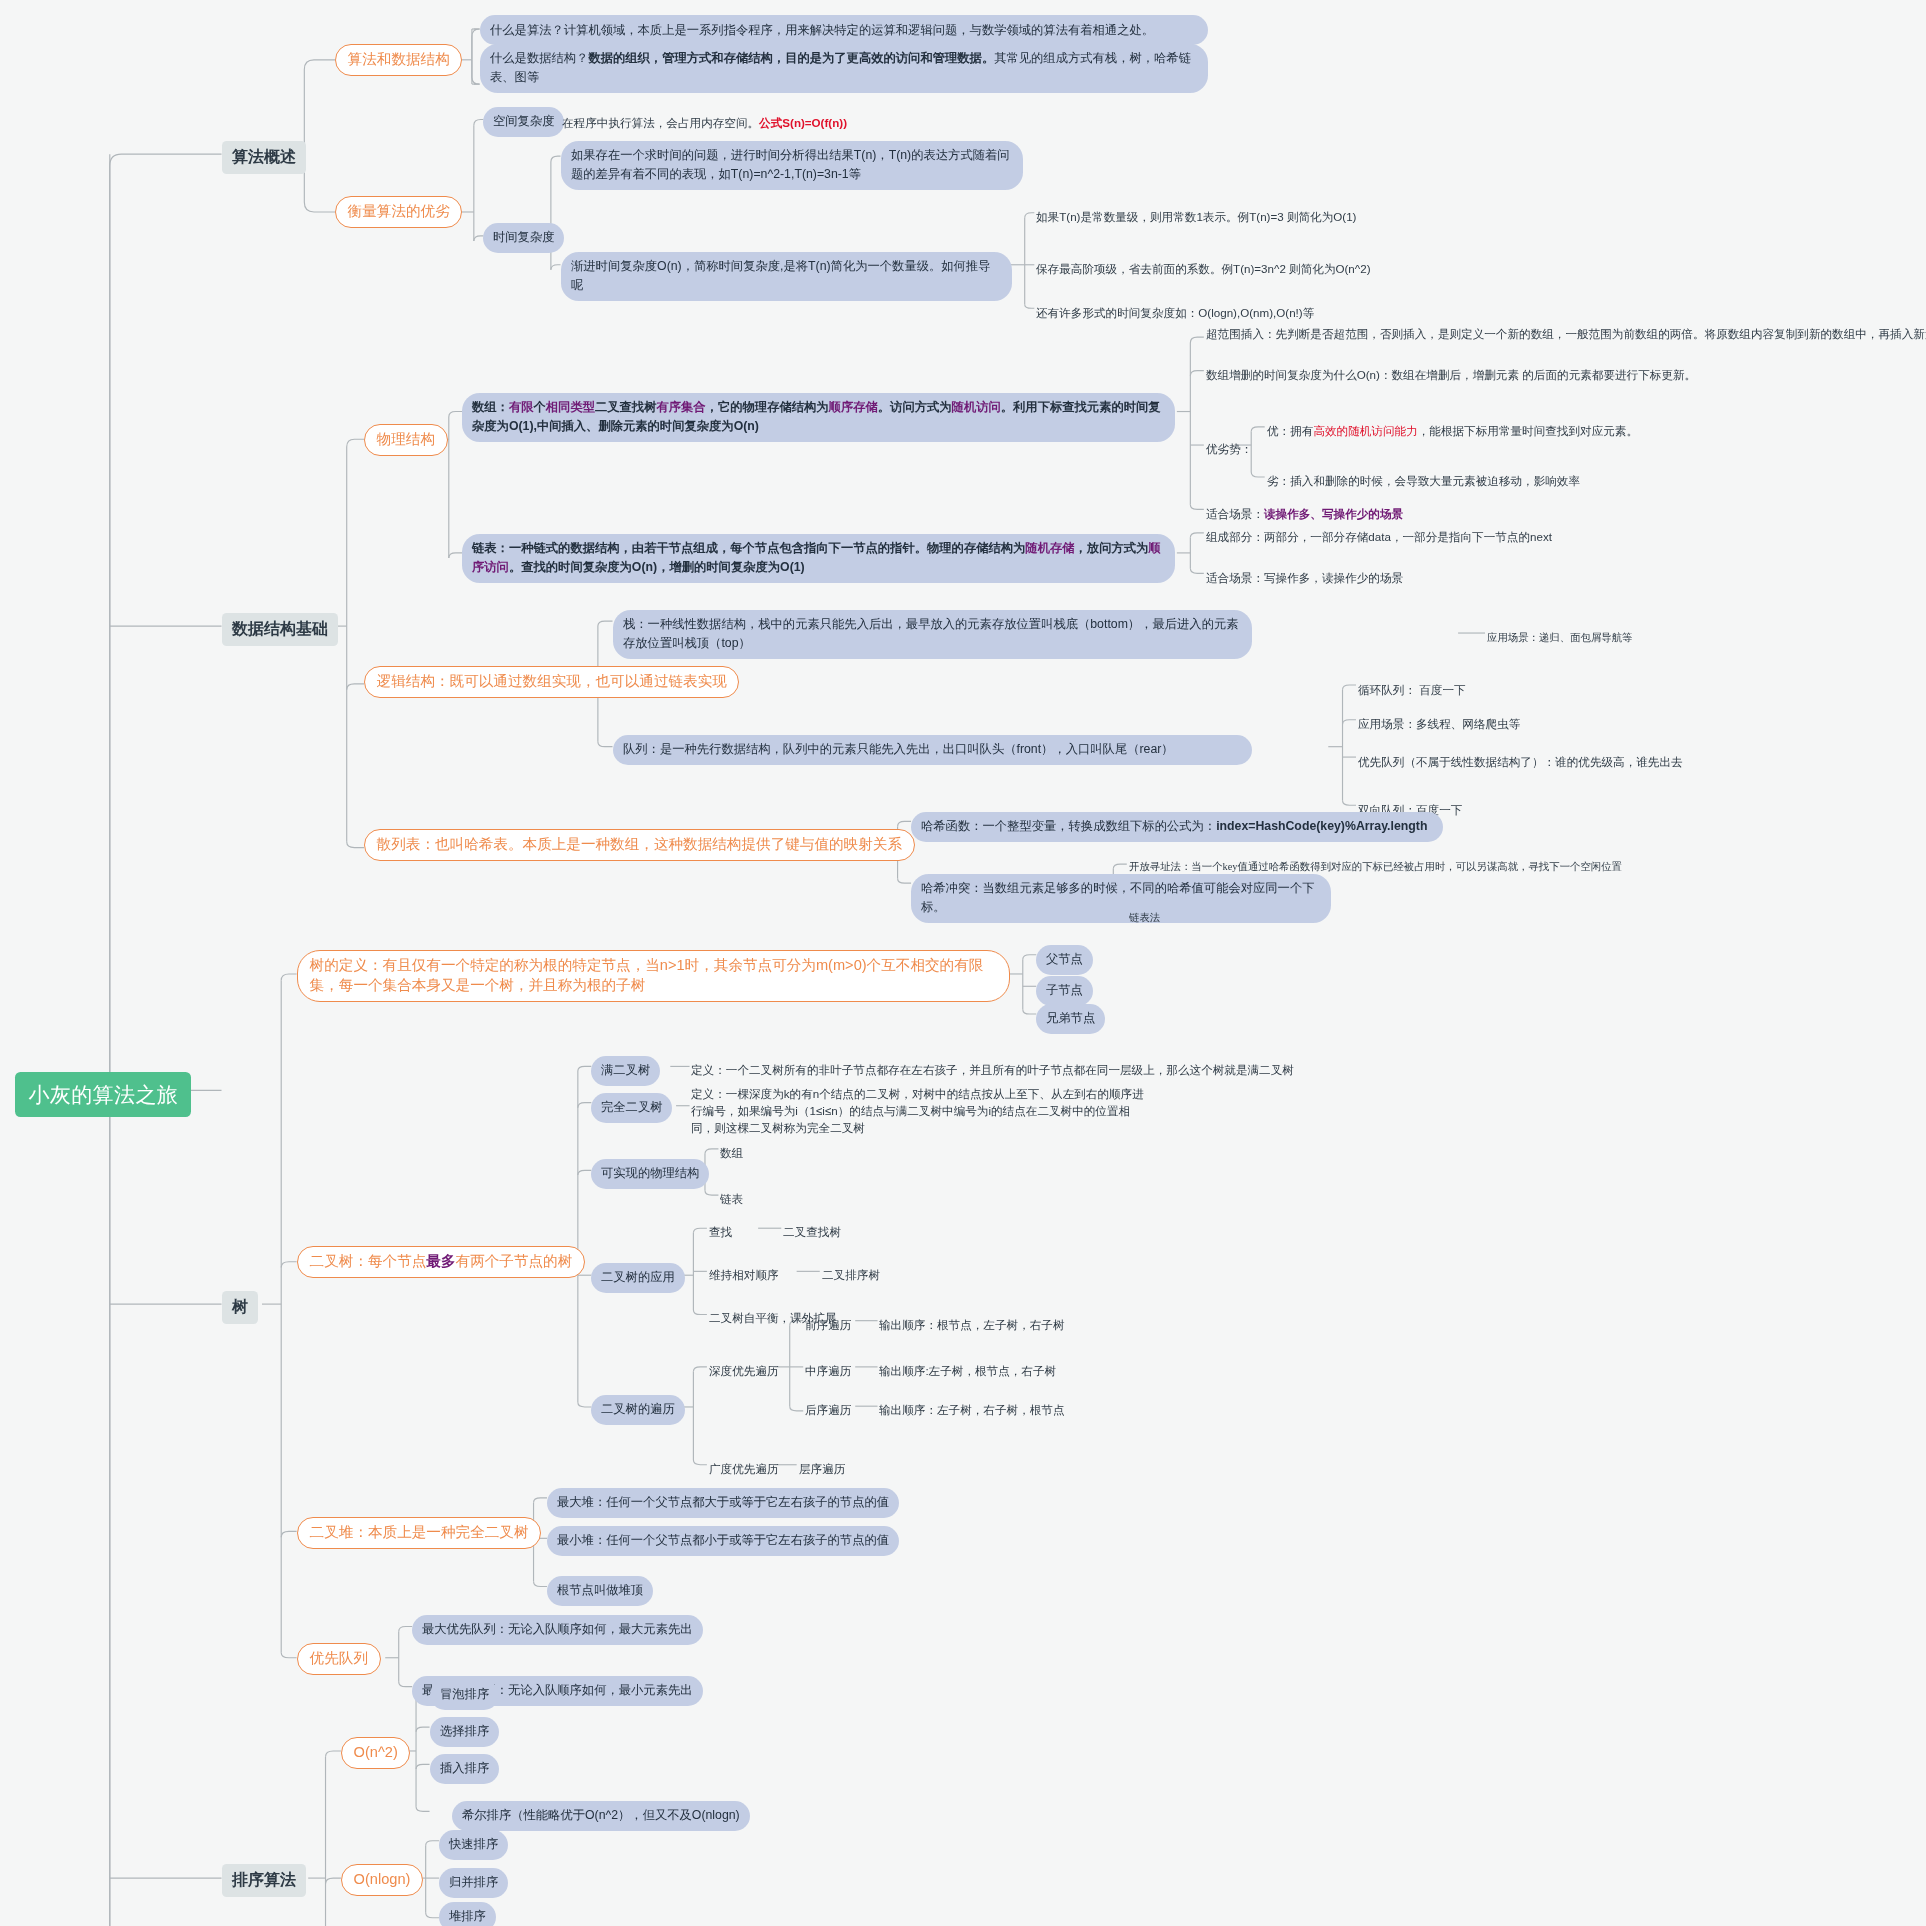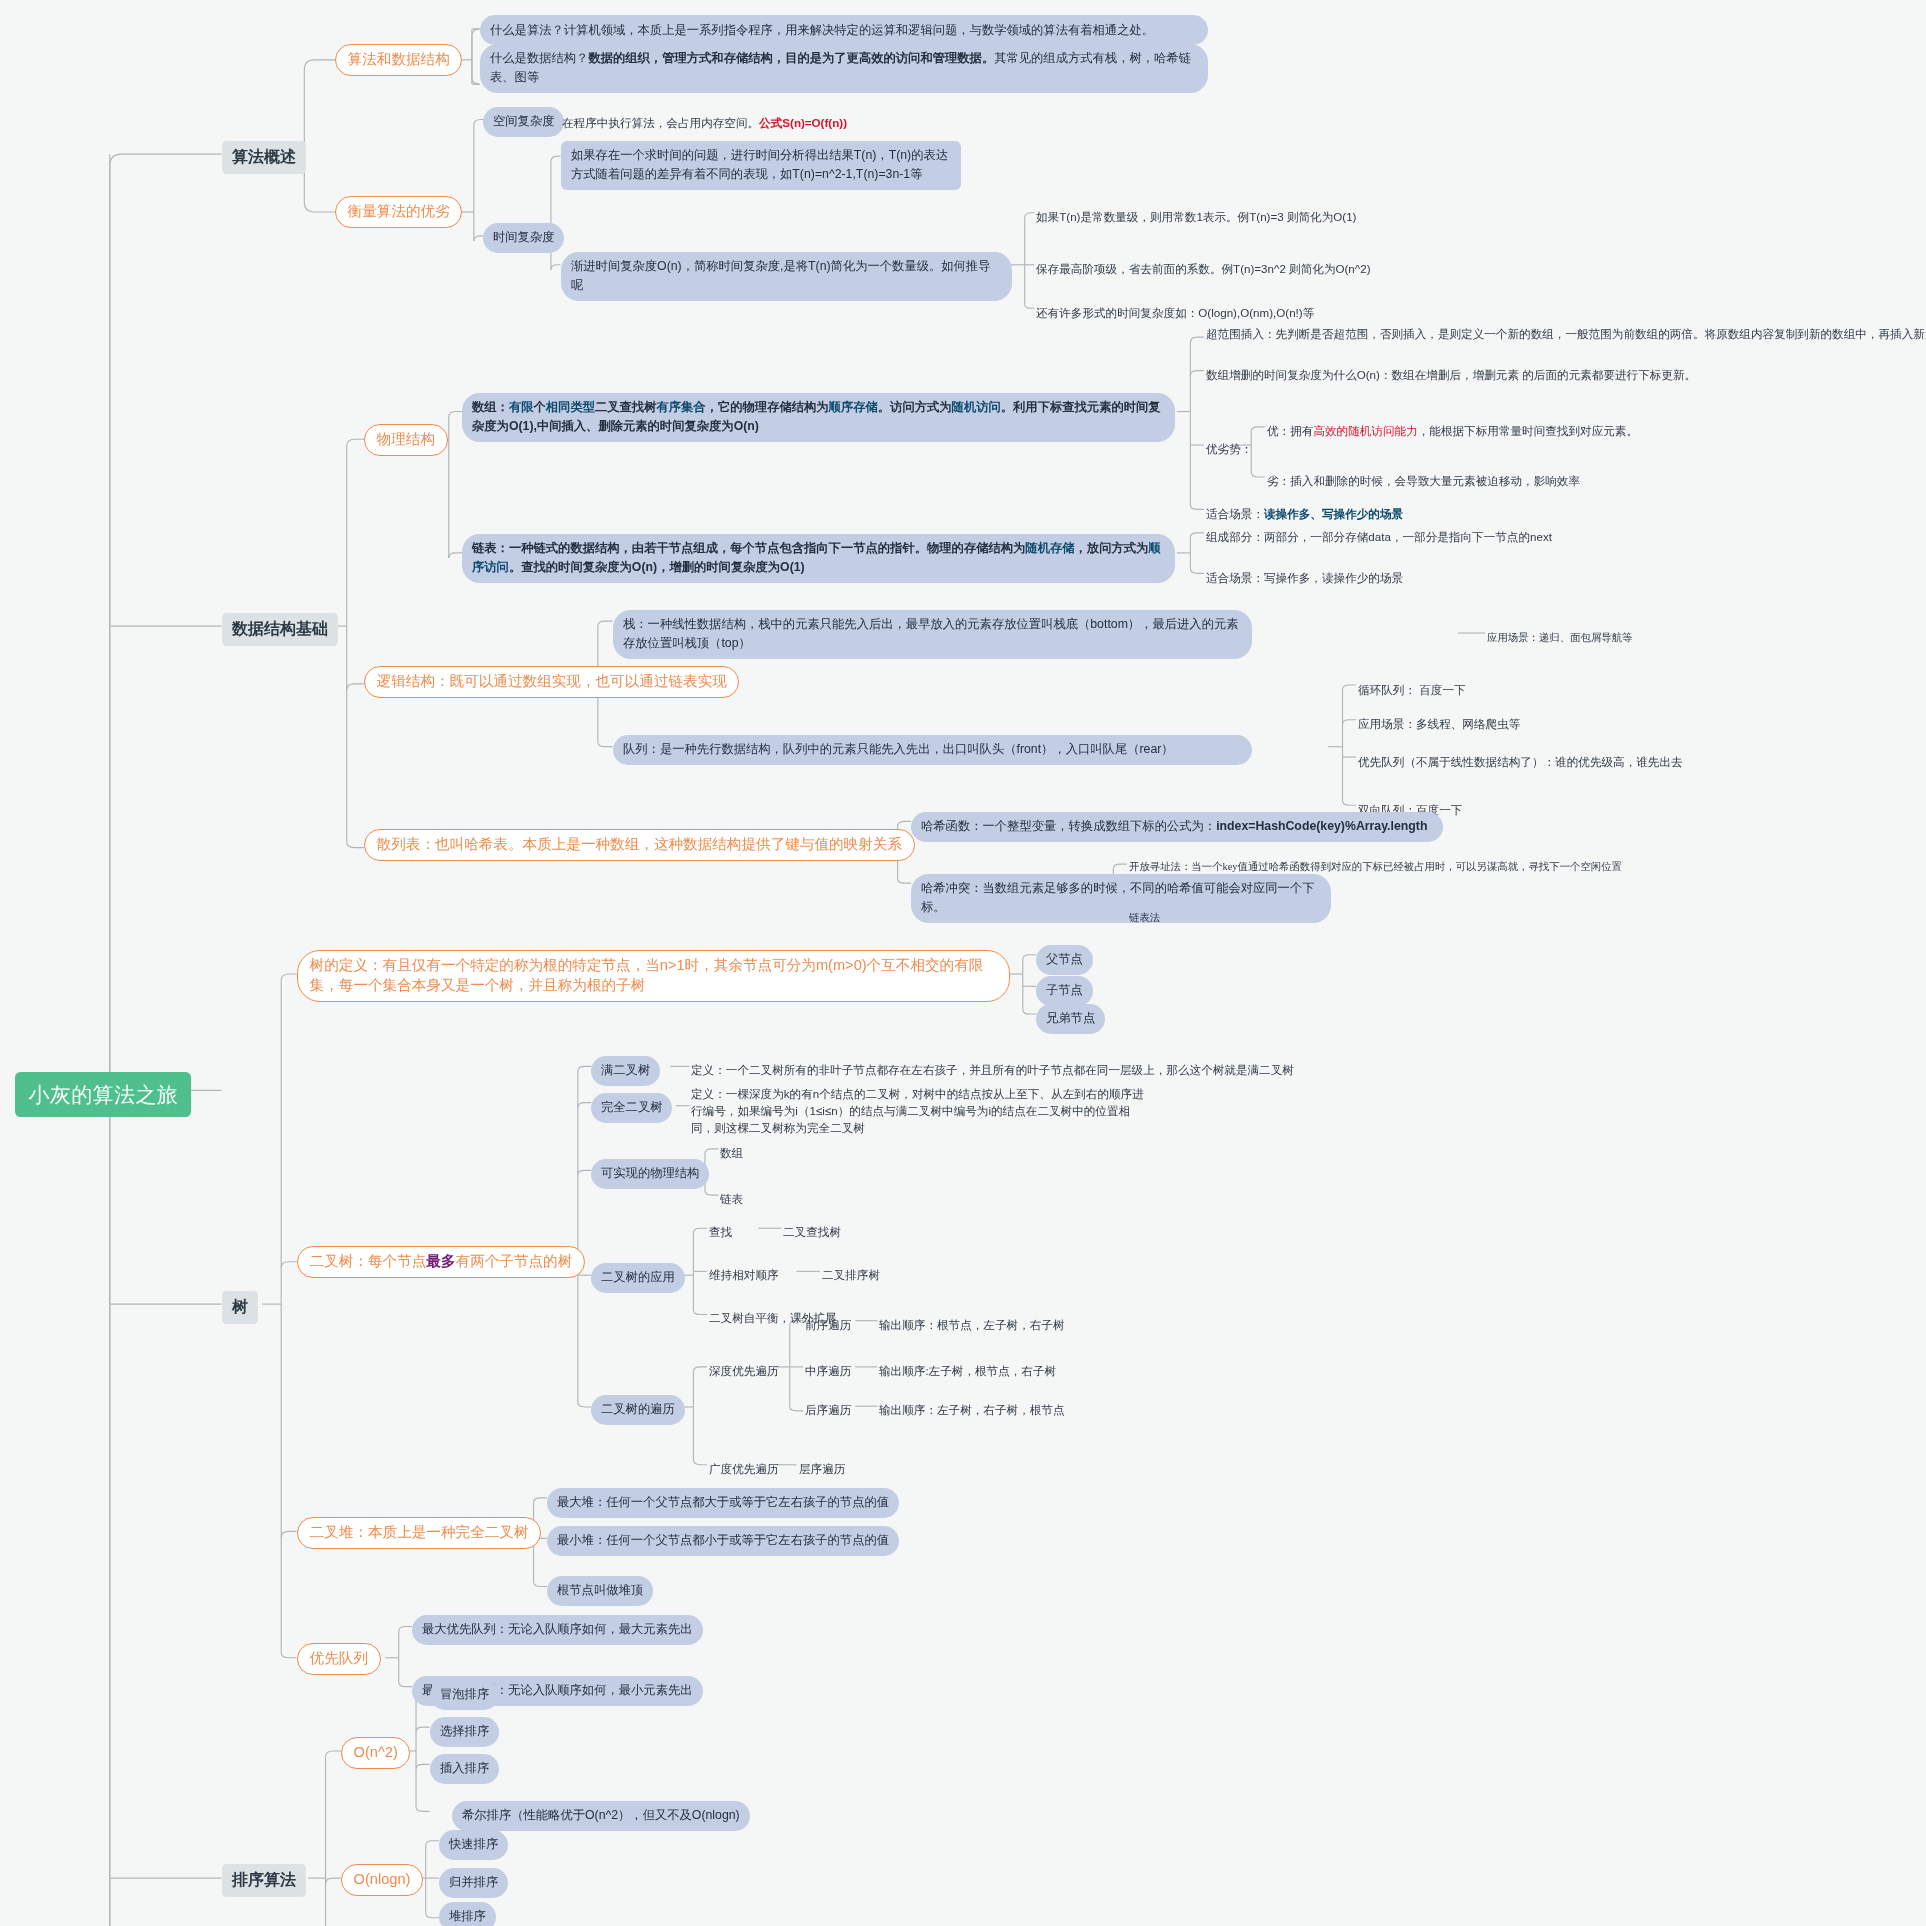--- a/index.html
+++ b/index.html
@@ -38,21 +38,21 @@
   .l3{
     background:#c3cde4;color:#23303f;border-radius:17.7px;
     font-size:12.3px;line-height:1.55;padding:5.4px 10px;font-weight:normal;
   }
   .l3.bold{font-weight:bold;}
   
   .l4{
     color:#2f3b46;font-size:11.6px;line-height:1.5;background:transparent;padding:1.5px 0;
   }
   .l4.sm{font-size:10.4px;font-family:Liberation Serif, serif;}
-  .red{color:#0c4a6e;font-weight:bold;}
+  .red{color:#701a75;font-weight:bold;}
   .redplain{color:#e0112b;}
   .darkred{color:#701a75;font-weight:bold;}
   .b{font-weight:bold;}
 </style>
 </head>
 <body>
 
 <div id="canvas">
 
 <svg class="lines" viewBox="0 0 5158 5674">
@@ -283,21 +283,21 @@
 <div class="node l4" style="left:562px;top:112px;width:539px;">
   <span class="txt">
     <span>在程序中执行算法，会占用内存空间。</span><span class="redplain b">公式S(n)=O(f(n))</span>
   </span>
     </div>
 
 <div class="node l3" style="left:483px;top:223px;">
   <span class="txt">时间复杂度</span>
     </div>
 
-<div class="node l3" style="left:561px;top:141px;width:400px;border-radius:6px;">
+<div class="node l3" style="left:561px;top:141px;width:462px;">
   <span class="txt">如果存在一个求时间的问题，进行时间分析得出结果T(n)，T(n)的表达方式随着问题的差异有着不同的表现，如T(n)=n^2-1,T(n)=3n-1等</span>
     </div>
 
 <div class="node l3" style="left:561px;top:252px;width:451px;">
   <span class="txt">渐进时间复杂度O(n)，简称时间复杂度,是将T(n)简化为一个数量级。如何推导呢</span>
     </div>
 
 <div class="node l4" style="left:1036px;top:206px;width:578px;">
   <span class="txt">如果T(n)是常数量级，则用常数1表示。例T(n)=3 则简化为O(1)</span>
     </div>

